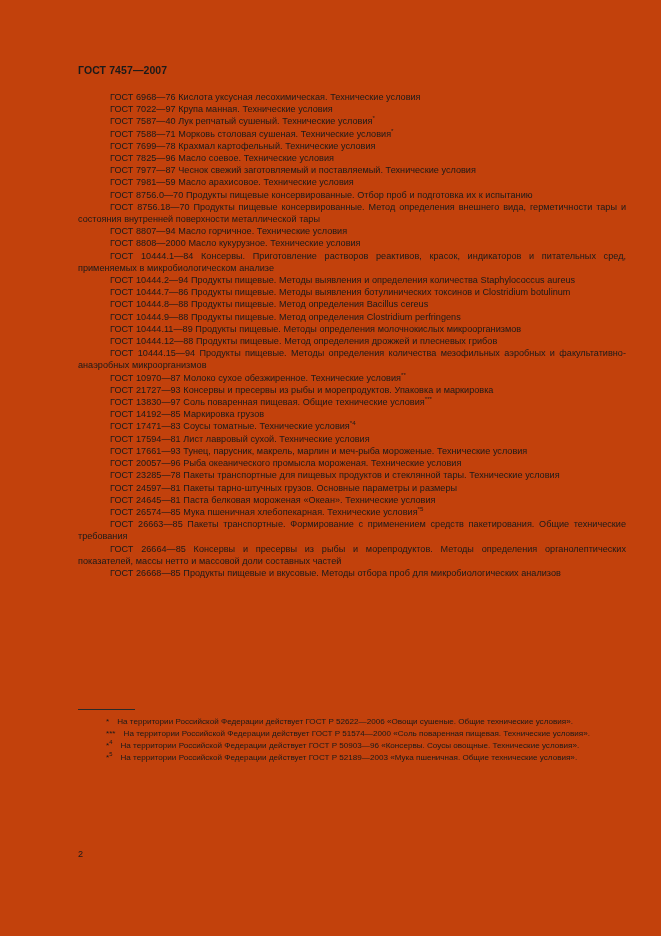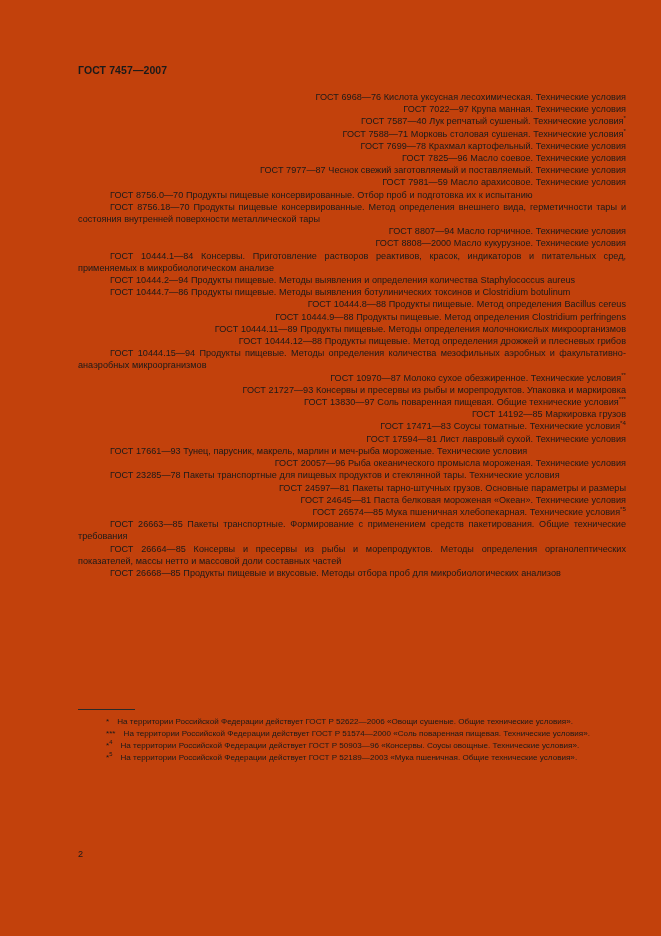--- a/index.html
+++ b/index.html
@@ -36,21 +36,21 @@
   .std-line {
     font-size: 9.1px;
     line-height: 12.2px;
     text-indent: 32px;
     text-align: justify;
     margin: 0;
     letter-spacing: 0.02px;
     word-spacing: 0.1px;
   }
   .std-line.nojust {
-    text-align: right;
+    text-align: left;
   }
   sup.fn {
     font-size: 6.2px;
     vertical-align: super;
     line-height: 0;
   }
   .footnote-sep {
     position: absolute;
     left: 78px;
     top: 709px;

